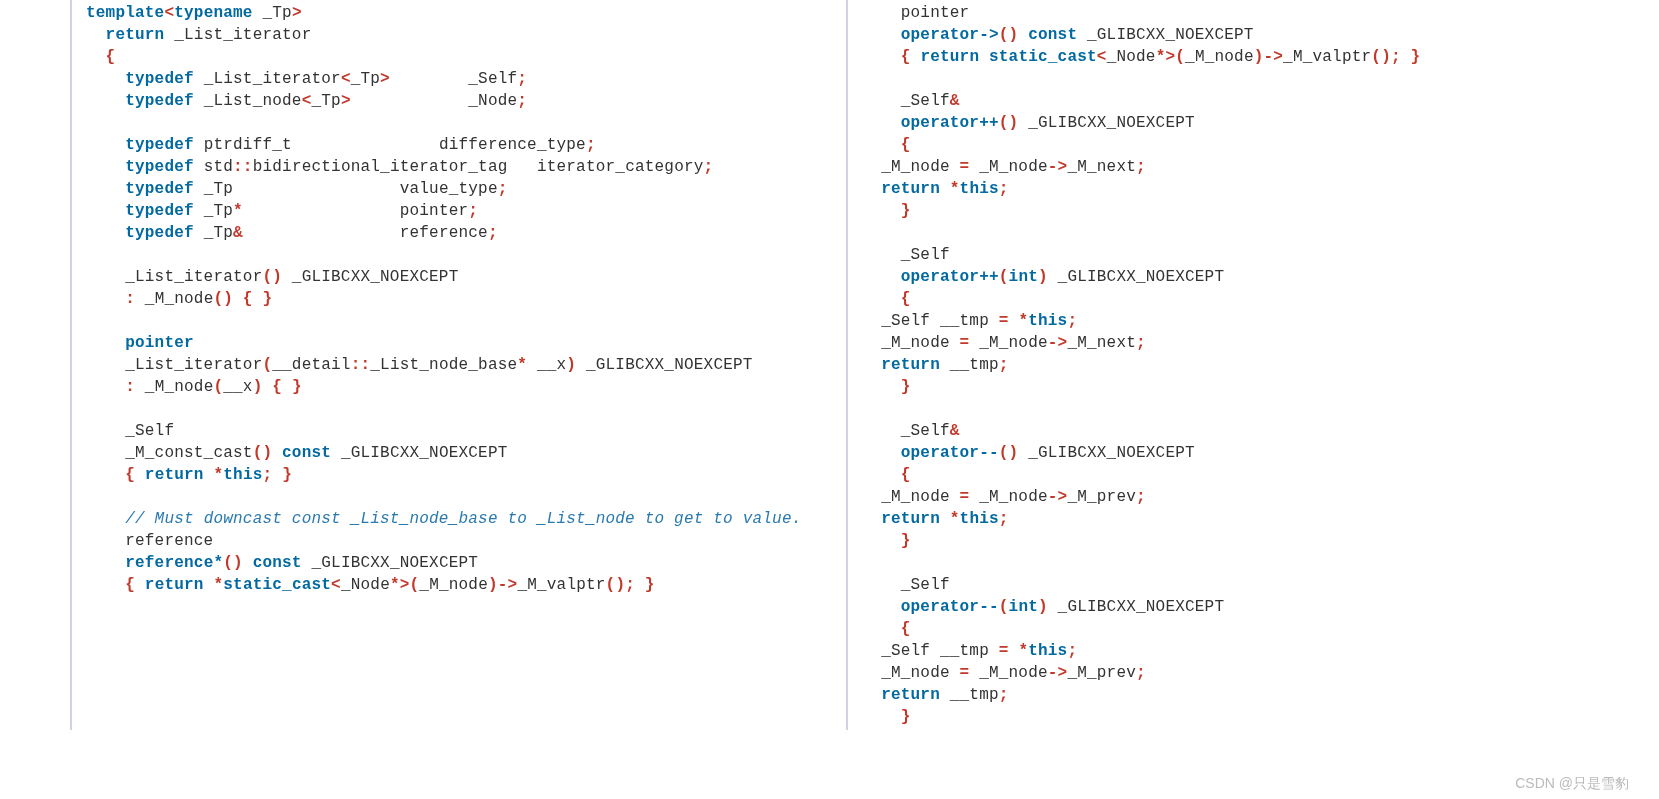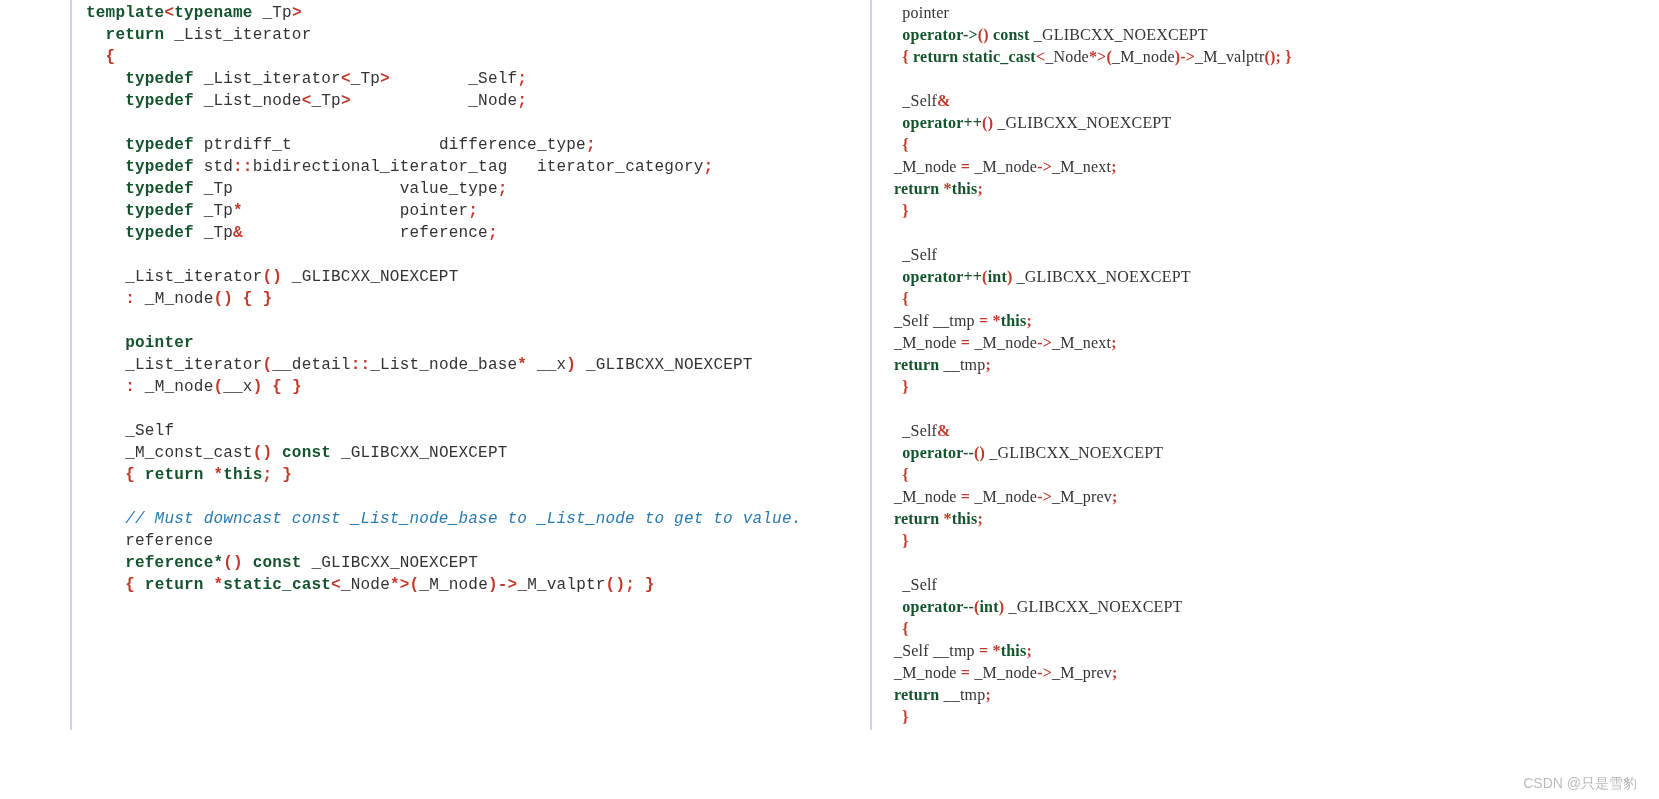--- a/index.html
+++ b/index.html
@@ -13,29 +13,29 @@
   }
   .col {
     border-left: 2px solid #d6cfe6;
     padding: 2px 10px 2px 14px;
     margin-right: 10px;
     white-space: pre;
     line-height: 22px;
     letter-spacing: 0.2px;
   }
   .col1 { margin-left: 70px; }
-  .col2 { margin-left: 48px; font-family: Liberation Serif, serif; }
-  .kw { color: #14532d; font-weight: bold; }
+  .col2 { margin-left: 24px; }
+  .kw { color: #0369a1; font-weight: bold; }
   .op { color: #c0392b; font-weight: bold; }
   .punc { color: #c0392b; font-weight: bold; }
   .comment { color: #2a7ab0; font-style: italic; }
   .id { color: #333; }
   .watermark {
     position: fixed;
-    right: 22px;
+    right: 30px;
     bottom: 6px;
     color: #bbb;
     font-family: Arial, sans-serif;
     font-size: 14px;
   }
 </style>
 </head>
 <body>
 
 <div class="col col1" id="code-left"><span class="kw">template</span><span class="op">&lt;</span><span class="kw">typename</span><span class="id"> _Tp</span><span class="op">&gt;</span>

